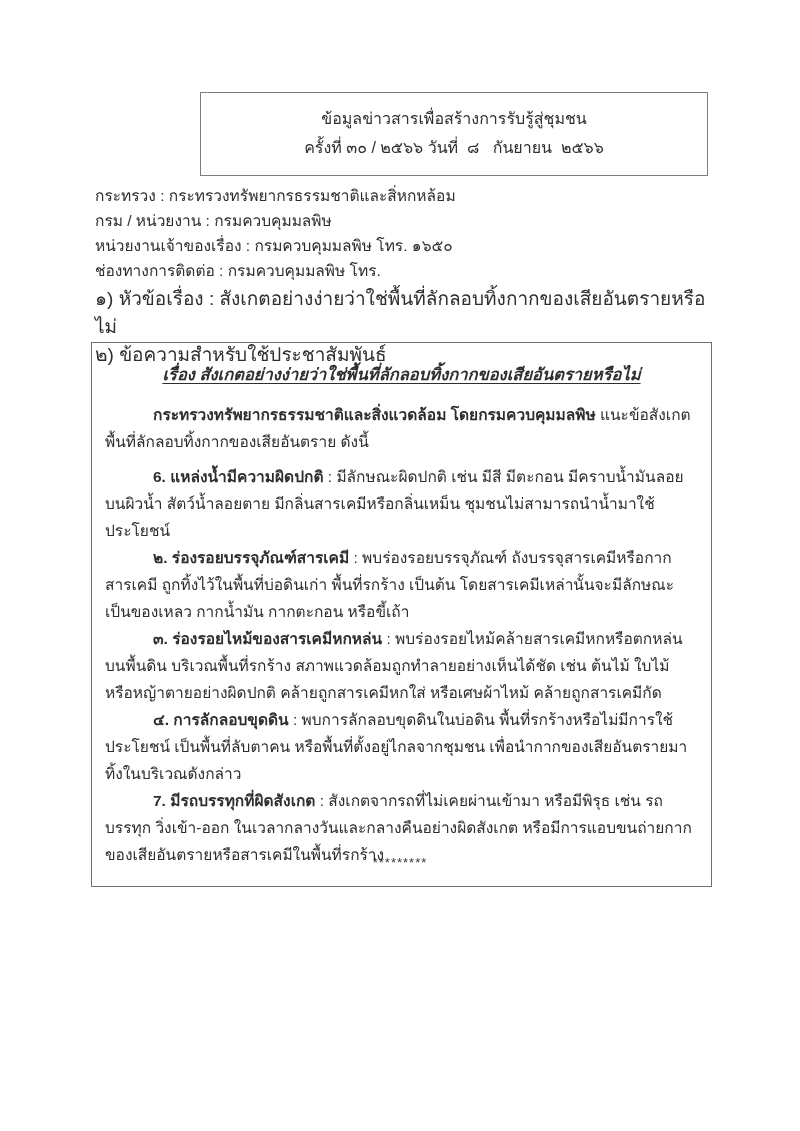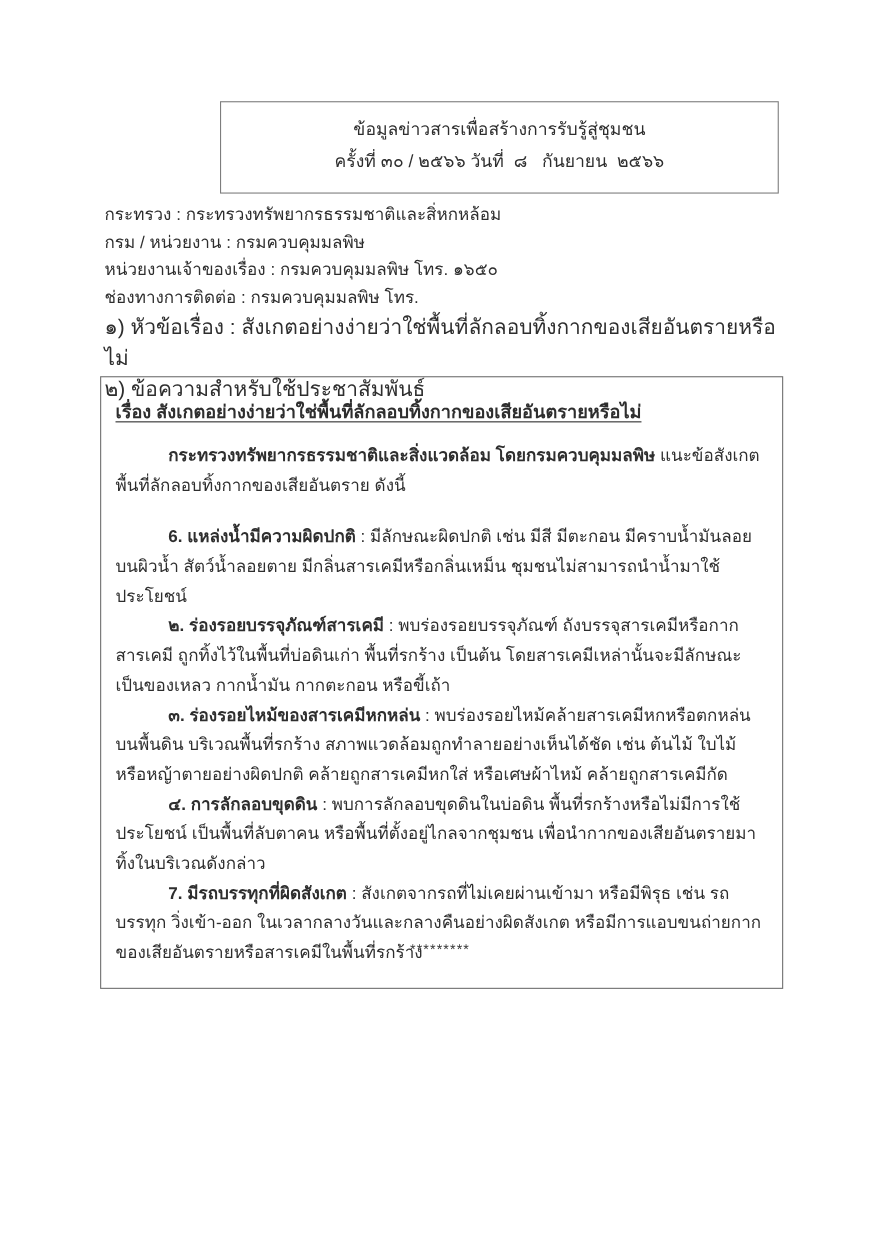--- a/index.html
+++ b/index.html
@@ -57,36 +57,37 @@
     left: 91px;
     top: 342px;
     width: 621px;
     box-sizing: border-box;
     border: 1px solid #6f6f6f;
     padding: 14px 13px 18px 13px;
     font-size: 15.5px;
     min-height: 510px;
   }
   .box-title {
-    text-align: left;
+    text-align: center;
     font-weight: bold;
     font-size: 16.5px;
     margin: 4px 0 14px 0;
+    font-style: italic;
   }
   .underlined {
     text-decoration: underline;
     text-underline-offset: 3px;
   }
   .para {
     margin: 0;
     text-indent: 48px;
     line-height: 27px;
     text-align: left;
   }
-  .para.intro { margin-bottom: 20px; }
+  .para.intro { margin-bottom: 8px; }
   .para.closing { text-indent: 66px; margin-top: 2px; }
   .bold { font-weight: bold; }
 
   
   .stars {
     position: absolute;
     top: 855px;
     left: 0;
     width: 800px;
     text-align: center;

